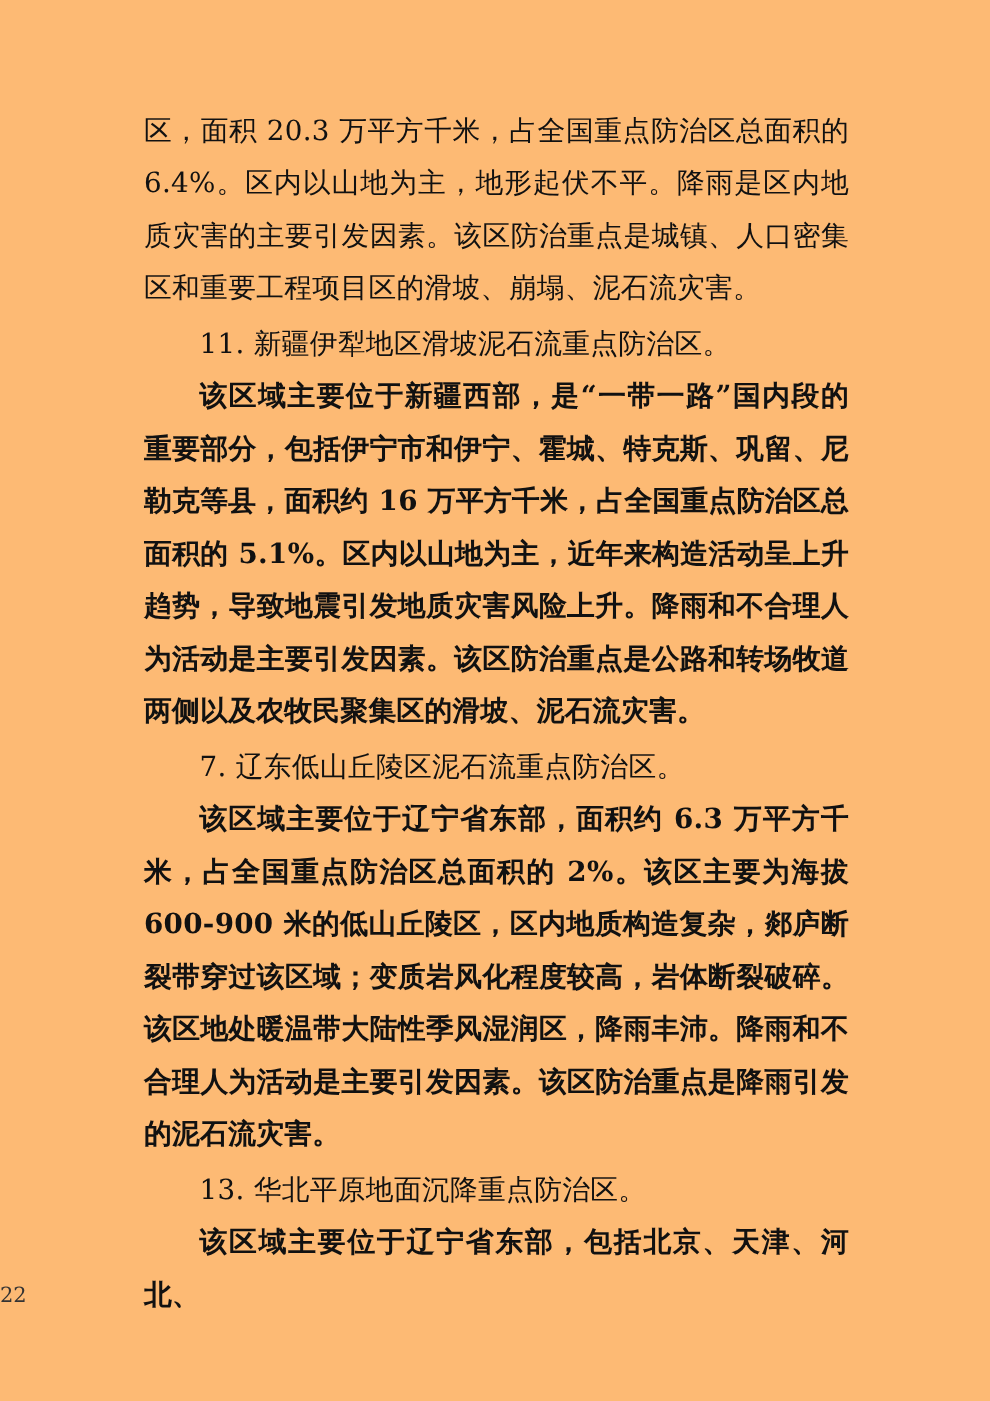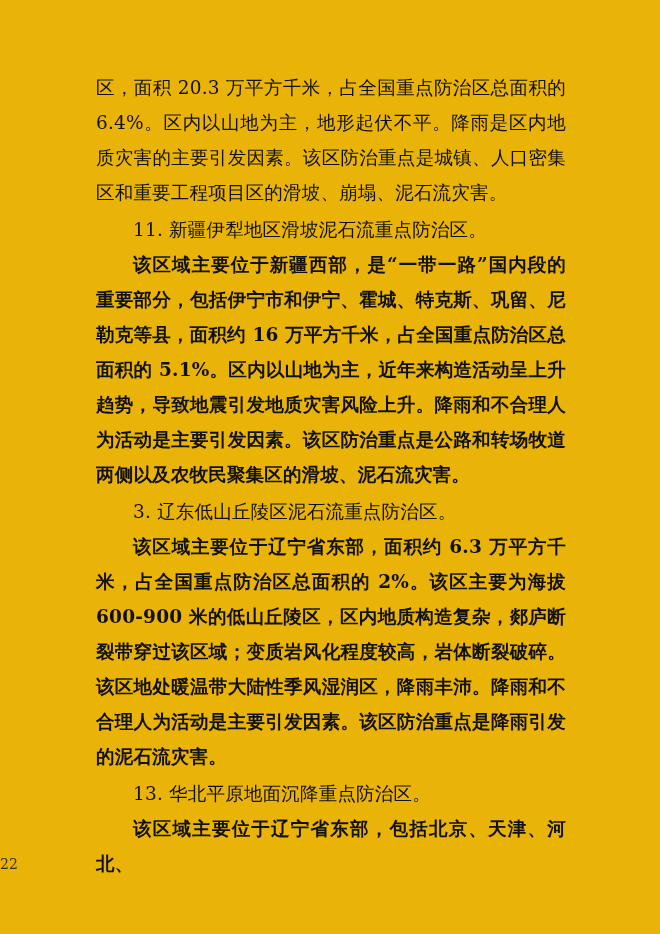--- a/index.html
+++ b/index.html
@@ -14,21 +14,21 @@
     color: #1a1a1a;
     position: relative;
     overflow: hidden;
   }
   .page {
     position: absolute;
     left: 0;
     top: 0;
     width: 660px;
     height: 934px;
-    background: #eab308;
+    background: #fdba74;
   }
   .content {
     position: absolute;
     left: 96px;
     top: 70px;
     width: 470px;
   }
   p {
     margin: 0;
     font-size: 18.5px;
@@ -67,21 +67,21 @@
 <div class="page">
   <div class="content">
 
     <p class="blk">区，面积 20.3 万平方千米，占全国重点防治区总面积的 6.4%。区内以山地为主，地形起伏不平。降雨是区内地质灾害的主要引发因素。该区防治重点是城镇、人口密集区和重要工程项目区的滑坡、崩塌、泥石流灾害。</p>
     <div class="spacer-sm"></div>
 
     <p class="heading blk">11. 新疆伊犁地区滑坡泥石流重点防治区。</p>
     <p class="indent blk">该区域主要位于新疆西部，是“一带一路”国内段的重要部分，包括伊宁市和伊宁、霍城、特克斯、巩留、尼勒克等县，面积约 16 万平方千米，占全国重点防治区总面积的 5.1%。区内以山地为主，近年来构造活动呈上升趋势，导致地震引发地质灾害风险上升。降雨和不合理人为活动是主要引发因素。该区防治重点是公路和转场牧道两侧以及农牧民聚集区的滑坡、泥石流灾害。</p>
     <div class="spacer-sm"></div>
 
-    <p class="heading blk">3. 辽东低山丘陵区泥石流重点防治区。</p>
+    <p class="heading blk">7. 辽东低山丘陵区泥石流重点防治区。</p>
     <p class="indent blk">该区域主要位于辽宁省东部，面积约 6.3 万平方千米，占全国重点防治区总面积的 2%。该区主要为海拔 600-900 米的低山丘陵区，区内地质构造复杂，郯庐断裂带穿过该区域；变质岩风化程度较高，岩体断裂破碎。该区地处暖温带大陆性季风湿润区，降雨丰沛。降雨和不合理人为活动是主要引发因素。该区防治重点是降雨引发的泥石流灾害。</p>
     <div class="spacer-sm"></div>
 
     <p class="heading blk">13. 华北平原地面沉降重点防治区。</p>
     <p class="indent blk">该区域主要位于辽宁省东部，包括北京、天津、河北、</p>
 
   </div>
 
   <div class="page-number">22</div>
 </div>

